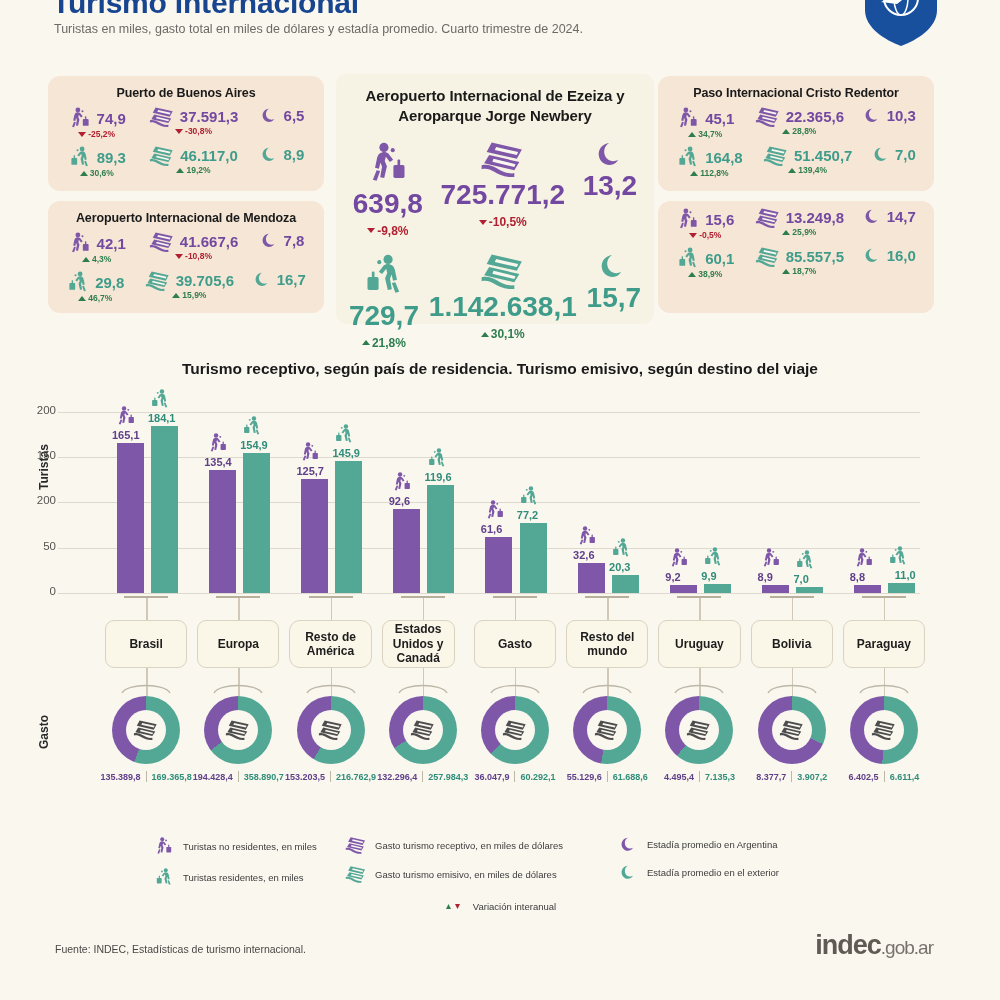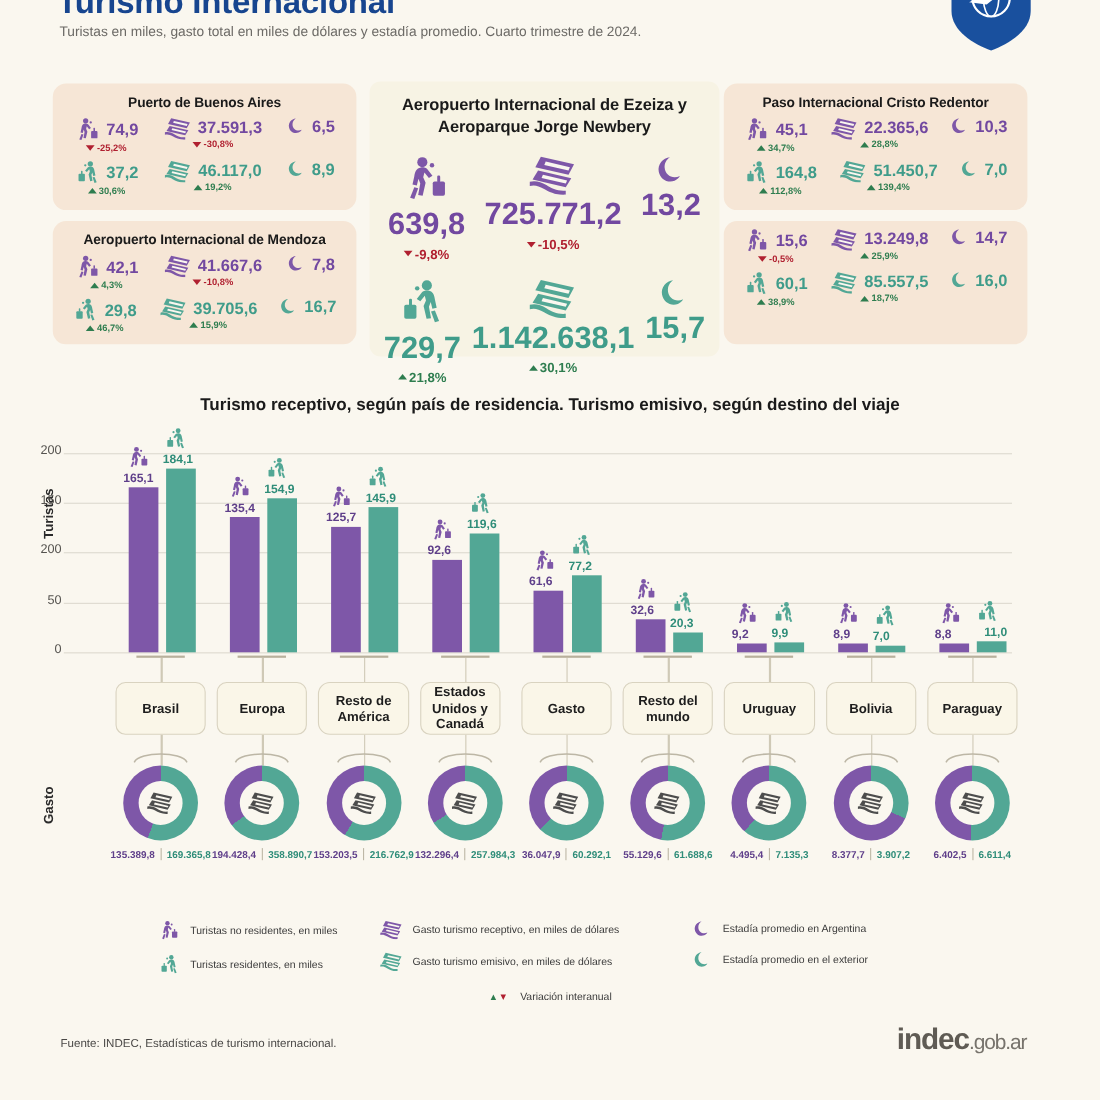--- a/index.html
+++ b/index.html
@@ -117,21 +117,21 @@
   }
   .dvals { display: flex; justify-content: center; align-items: center; gap: 5px; margin-top: 7px; }
   .dv { font-size: 9px; font-weight: bold; }
   .dv.pu { color: #5f3f8a; }
   .dv.te { color: #2f8d79; }
   .dsep { width: 1px; height: 11px; background: #bdb7a6; }
   .arc-top { position: absolute; left: 50%; top: -10px; transform: translateX(-50%); }
 
   
   .legend { position: absolute; left: 0; top: 836px; width: 1000px; }
-  .leg-cols { display: flex; justify-content: center; gap: 12px; }
+  .leg-cols { display: flex; justify-content: center; gap: 2px; }
   .leg-col { display: flex; flex-direction: column; gap: 11px; }
   .leg-col.c1 { width: 190px; }
   .leg-col.c2 { width: 270px; }
   .leg-col.c3 { width: 230px; }
   .leg-item { display: flex; align-items: center; gap: 8px; font-size: 9.5px; color: #3b3b3b; }
   .leg-ico { width: 22px; display: flex; justify-content: center; flex: 0 0 22px; }
   .leg-var { display: flex; align-items: center; justify-content: center; gap: 7px; margin-top: 14px; font-size: 9.5px; color: #3b3b3b; }
 
   
   .footer-src { position: absolute; left: 55px; top: 943px; font-size: 10.5px; color: #4a4846; }
@@ -205,21 +205,21 @@
               <span><svg class="icon" width="24" height="24" viewBox="0 0 34 34">
                   <g transform="scale(-1,1) translate(-34,0)" fill="#52a795">
     <circle cx="14" cy="5.5" r="3.4"></circle>
     <path d="M13 9 C10 9.5 9 12 8.6 15 L7.4 20.5 L10.3 21.2 L11.4 16.6 L12.6 19.8 L11.2 27.5 L14.2 28 L16.2 19.4 L14.6 15.6 L15.4 12.4 L18.4 16.2 L20.8 14.6 L17.4 10.2 C16.4 9.2 14.8 8.8 13 9 Z"></path>
     <path d="M8.6 22.4 L11.2 23 L8.6 30.2 L5.8 29.4 Z"></path>
     <rect x="21" y="18.5" width="8.2" height="9.5" rx="1.2"></rect>
     <rect x="24" y="14.5" width="2" height="4.4" rx="0.8"></rect>
     <circle cx="20.5" cy="7.5" r="1.5"></circle>
   </g>
                 </svg></span>
-              <span class="mnum te">37,2</span>
+              <span class="mnum te">89,3</span>
             </div>
         <div class="mvar up"><span class="tri up"></span>30,6%</div>
       </div>
       <div class="mcell">
         <div class="mline">
               <span><svg class="icon" width="26" height="21.32" viewBox="0 0 36 30">
                   <g fill="#52a795">
     <path d="M9 2 L33 7.5 L29 15 L5 9.5 Z"></path>
     <path d="M12.5 5.5 L30 9.6 L29 12 L11.5 8 Z" fill="#faf7ef"></path>
     <path d="M7 12 L31 17.5 L27 24 L3 18.5 Z"></path>

